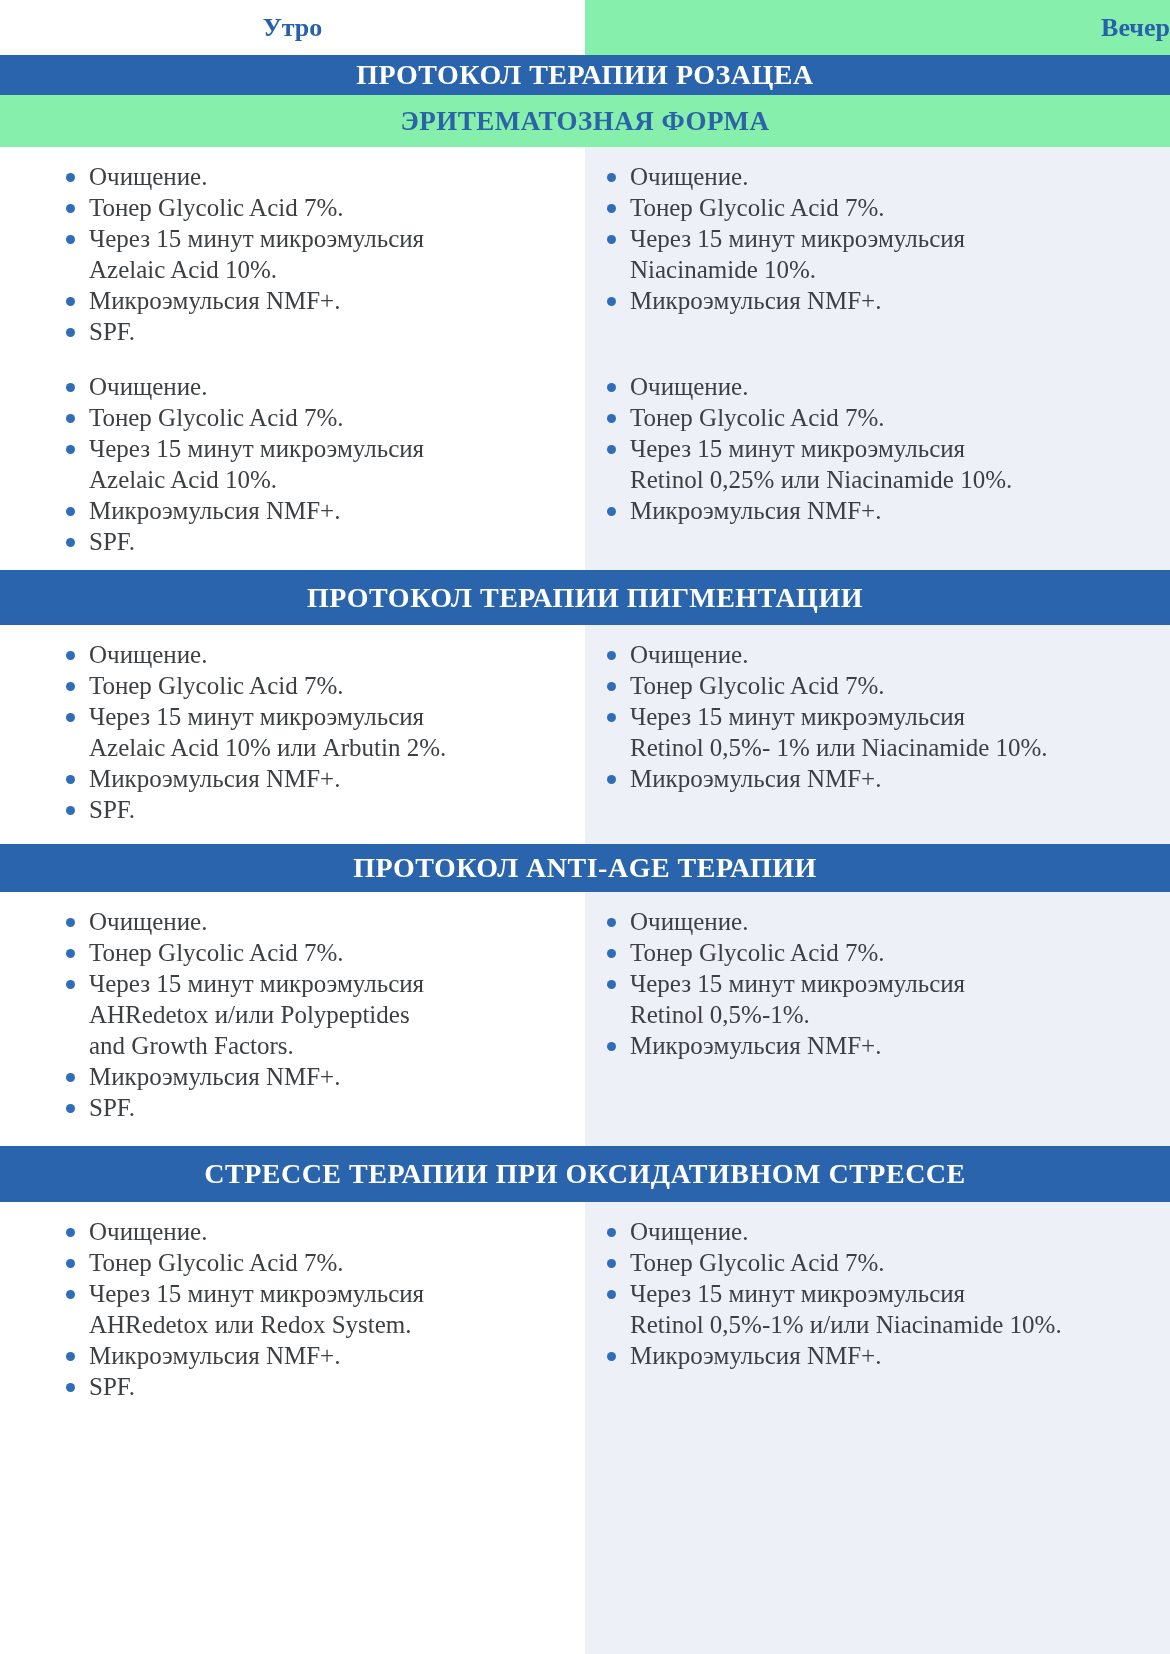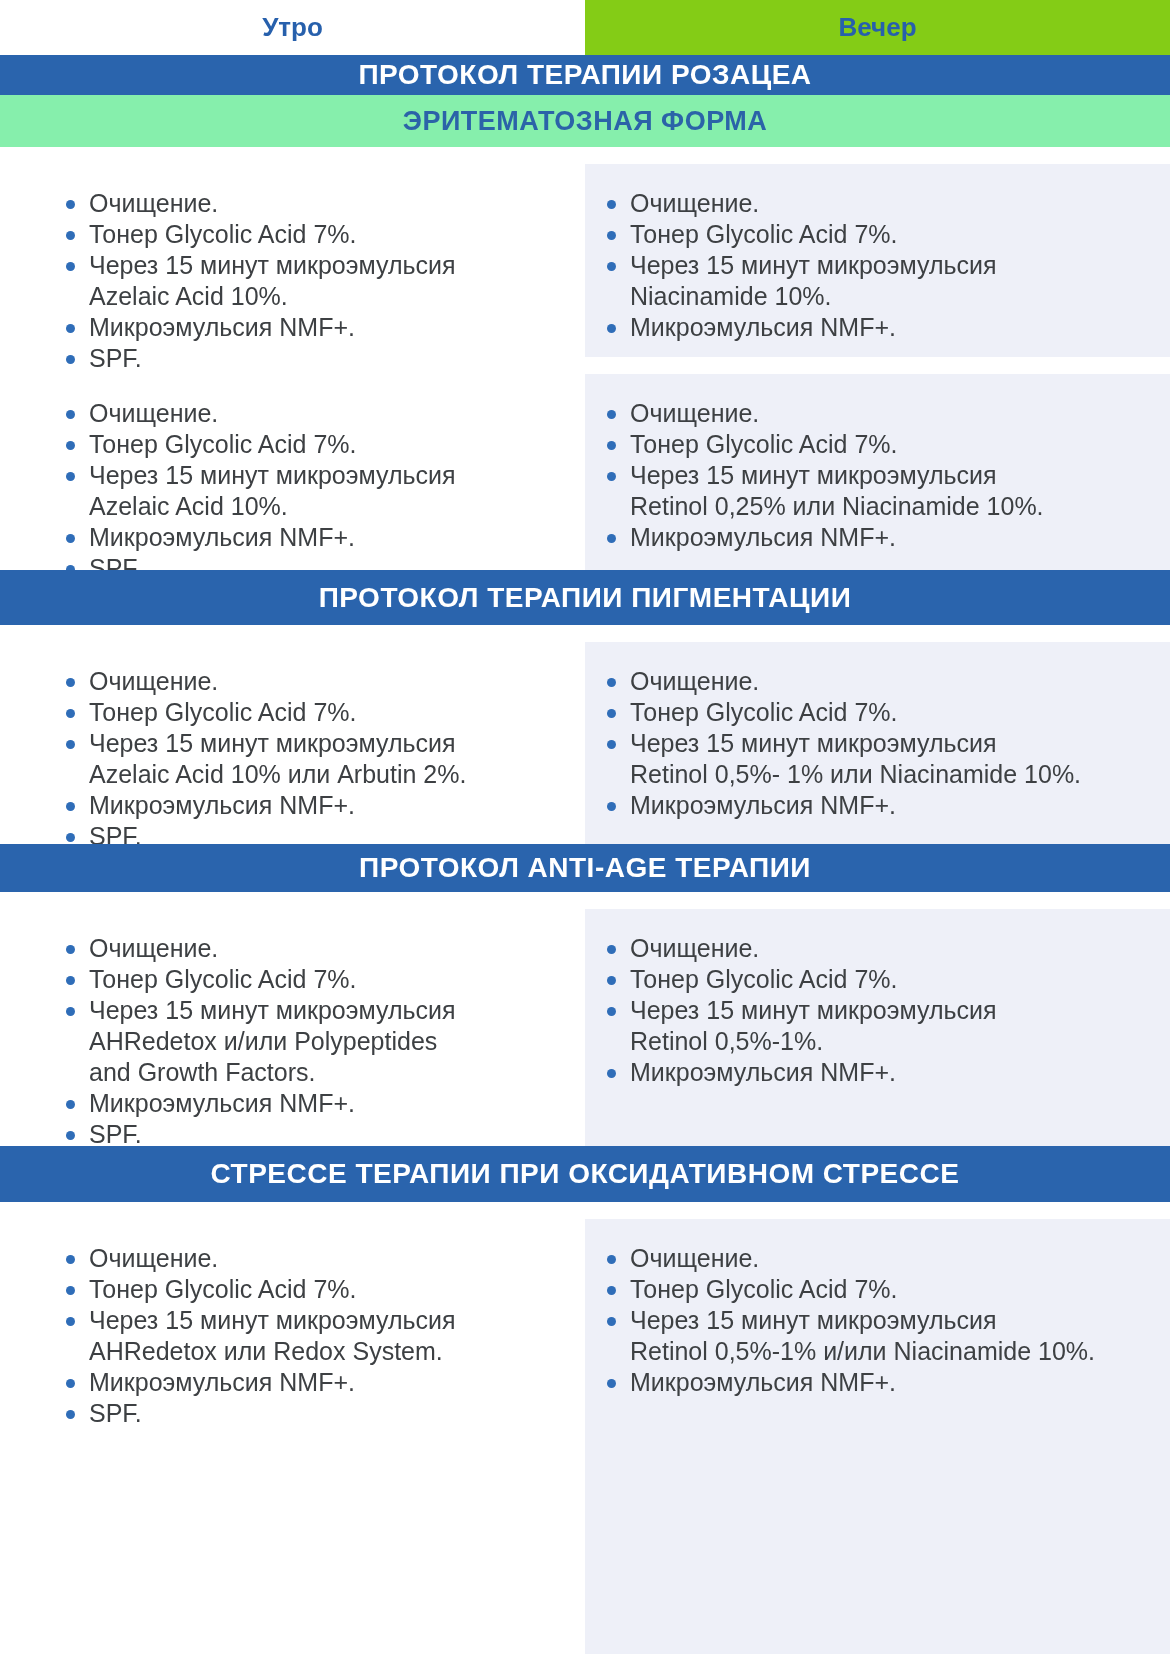--- a/index.html
+++ b/index.html
@@ -8,37 +8,38 @@
 
   .page {
     position: relative;
     width: 1170px;
     height: 1654px;
     margin: 0 auto;
     background: #ffffff;
     display: flex;
     flex-direction: column;
     overflow: hidden;
+    font-family: Liberation Serif, serif;
   }
 
   .band { width: 100%; flex: 0 0 auto; display: flex; }
 
   
   .header-band { height: 55px; }
   .header-cell {
     width: 585px;
     display: flex;
     align-items: center;
     justify-content: center;
     font-weight: 700;
     font-size: 26px;
     color: #2760ac;
   }
   .header-cell.left  { background: #ffffff; }
-  .header-cell.right { background: #84cc16; }
+  .header-cell.right { background: #86efac; justify-content: flex-end; }
 
   
   .banner {
     align-items: center;
     justify-content: center;
     text-align: center;
     letter-spacing: 0.5px;
   }
   .banner.dark {
     background: #2a64ad;
@@ -52,23 +53,22 @@
     color: #2b63a8;
     font-weight: 700;
     font-size: 27px;
     height: 52px;
   }
 
   
   .content { }
   .content .col {
     width: 585px;
-    padding-top: 24px;
+    padding-top: 14px;
     padding-bottom: 14px;
-    margin-top: 17px;
   }
   .content .col.left  { background: #ffffff; padding-left: 66px; padding-right: 30px; }
   .content .col.right { background: #eef0f8; padding-left: 22px; padding-right: 24px; }
 
   .li {
     display: flex;
     align-items: flex-start;
   }
   .dot {
     flex: 0 0 auto;

